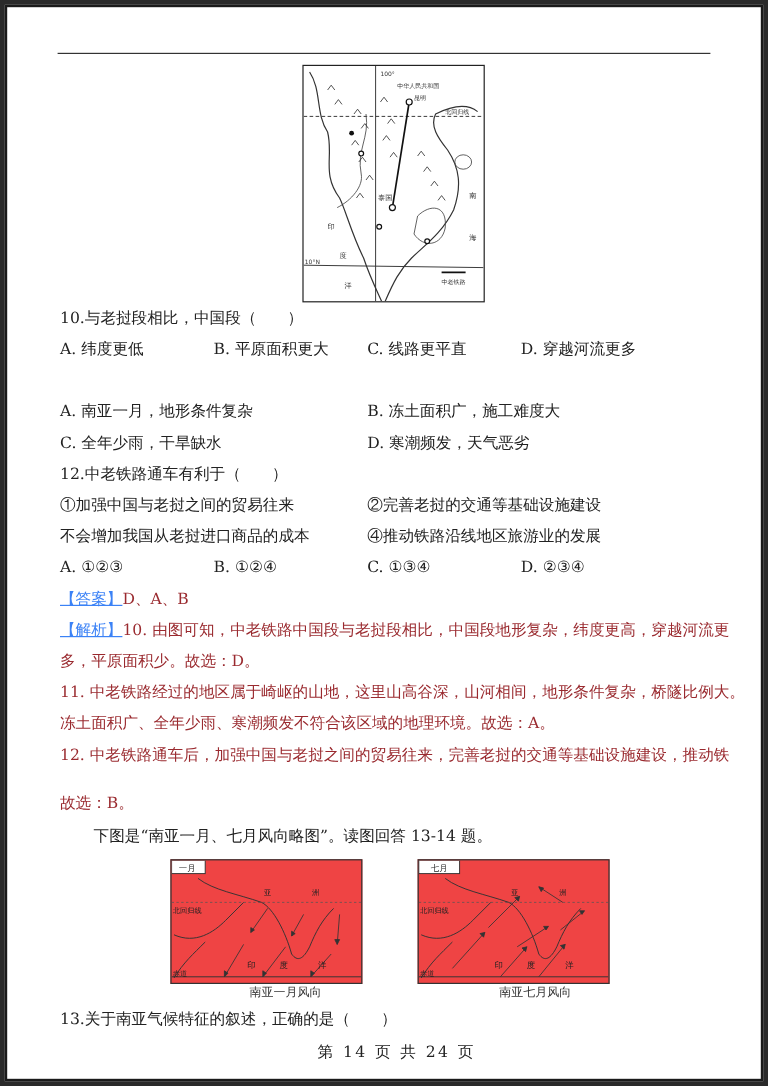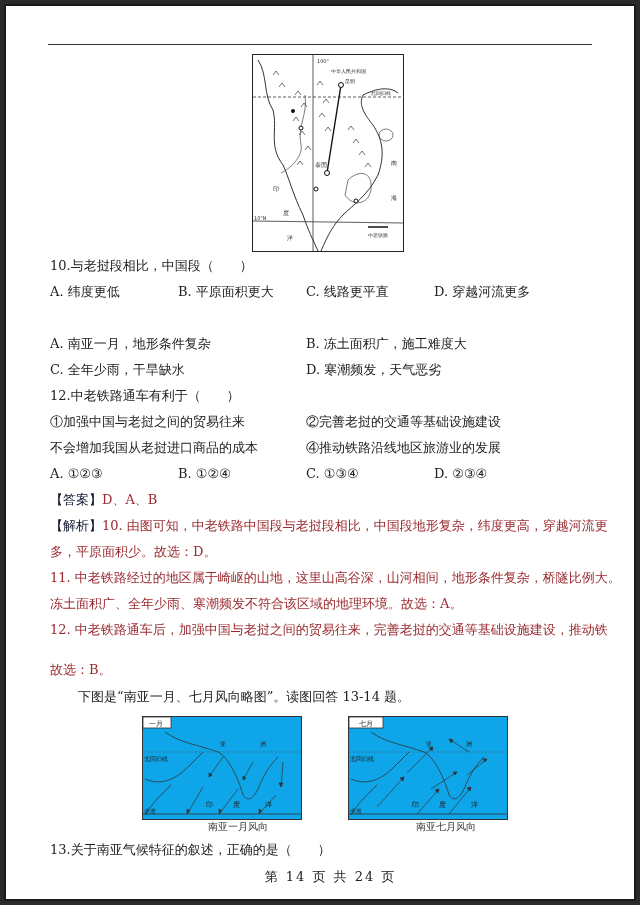--- a/index.html
+++ b/index.html
@@ -16,25 +16,25 @@
     border-top: 1px solid #333;
   }
   .figure-map {
     position: absolute; left: 246px; top: 48px; width: 150px; height: 196px;
     border: 1px solid #222; background: #fff;
   }
   .line {
     position: absolute; left: 44px; font-size: 13px; color: #222; line-height: 20px; white-space: nowrap;
   }
   .opt { position: absolute; font-size: 13px; color: #222; line-height: 20px; white-space: nowrap; }
-  .red { color: #0f172a; }
+  .red { color: #3b82f6; text-decoration: underline; }
   .red-dark { color: #9a2a2f; }
   .ans-line { position: absolute; left: 44px; font-size: 13px; line-height: 20px; white-space: nowrap; }
   .intro { position: absolute; left: 72px; top: 681px; font-size: 13px; color: #222; }
-  .wind-fig { position: absolute; top: 710px; width: 158px; height: 102px; border: 1px solid #333; background: #0ea5e9; }
+  .wind-fig { position: absolute; top: 710px; width: 158px; height: 102px; border: 1px solid #333; background: #ef4444; }
   .wind-caption { position: absolute; top: 814px; font-size: 10px; color: #333; padding-left: 16px; }
   .footer { position: absolute; left: 0; right: 0; top: 862px; text-align: center; font-size: 13px; color: #222; letter-spacing: 2px; margin-left: 21px; }
   svg text { font-family: "DejaVu Sans", sans-serif; }
 </style>
 </head>
 <body>
 
 <div class="page">
   <div class="header-rule"></div>
 

